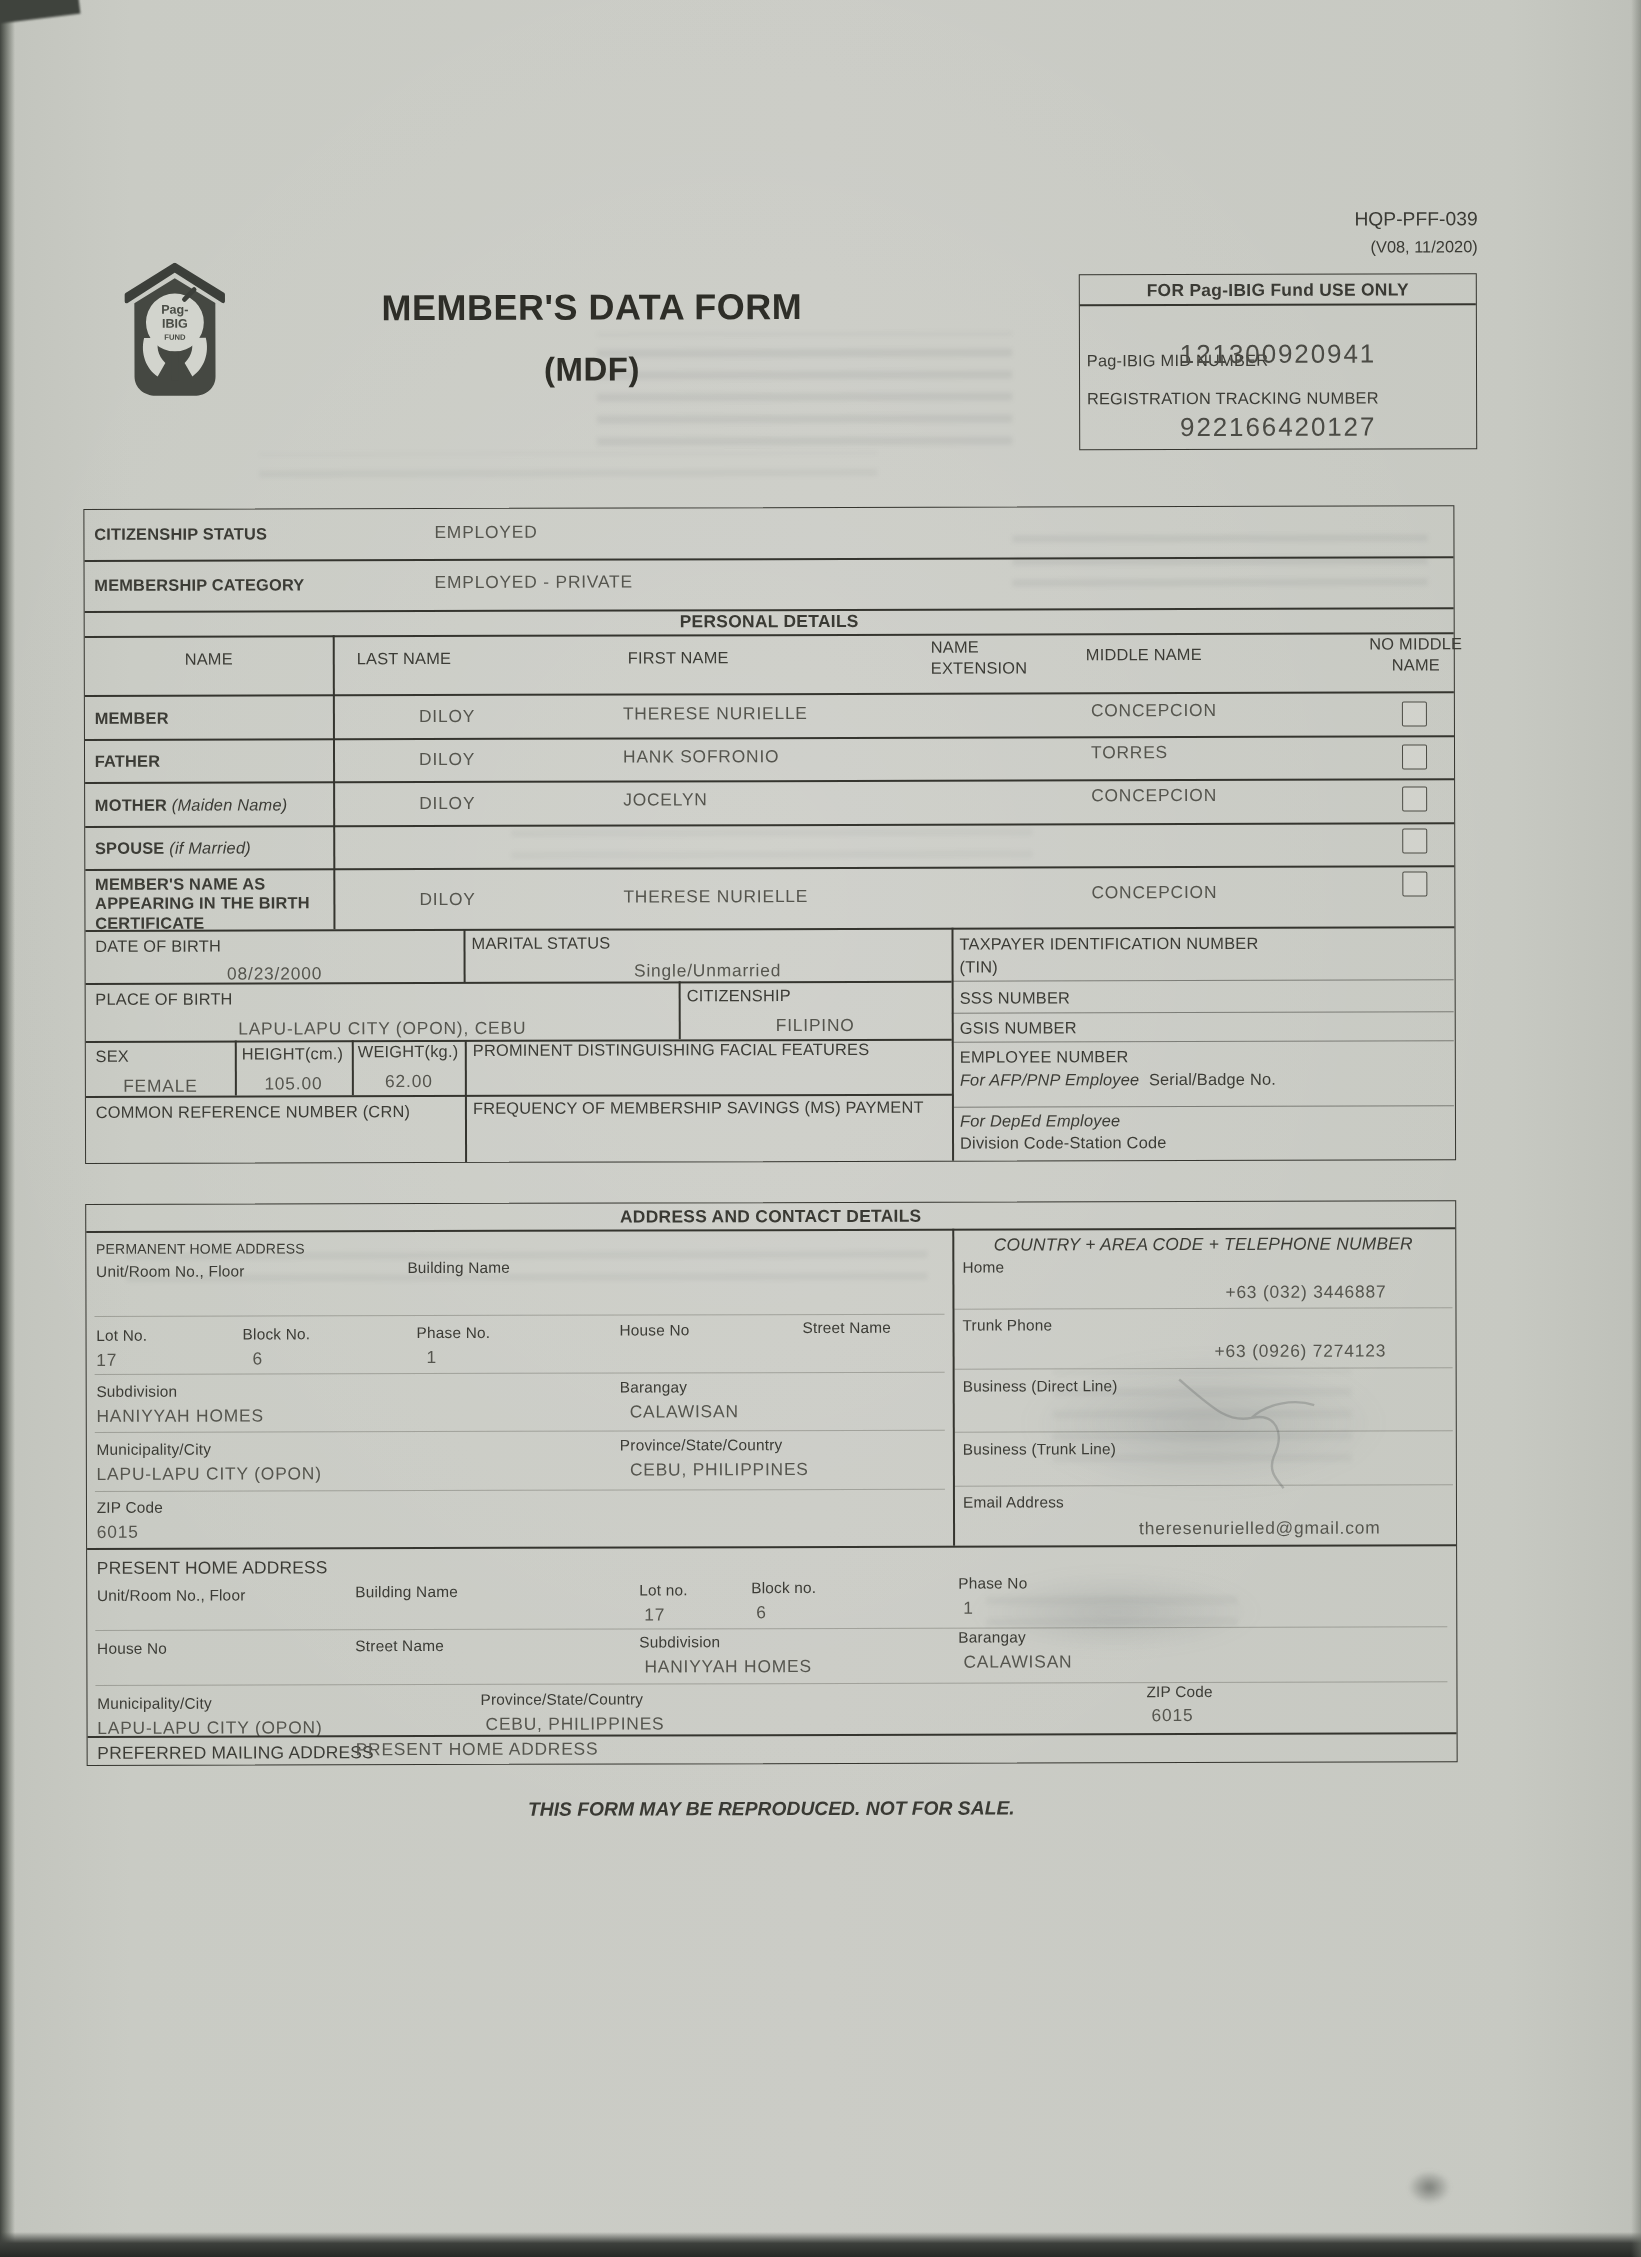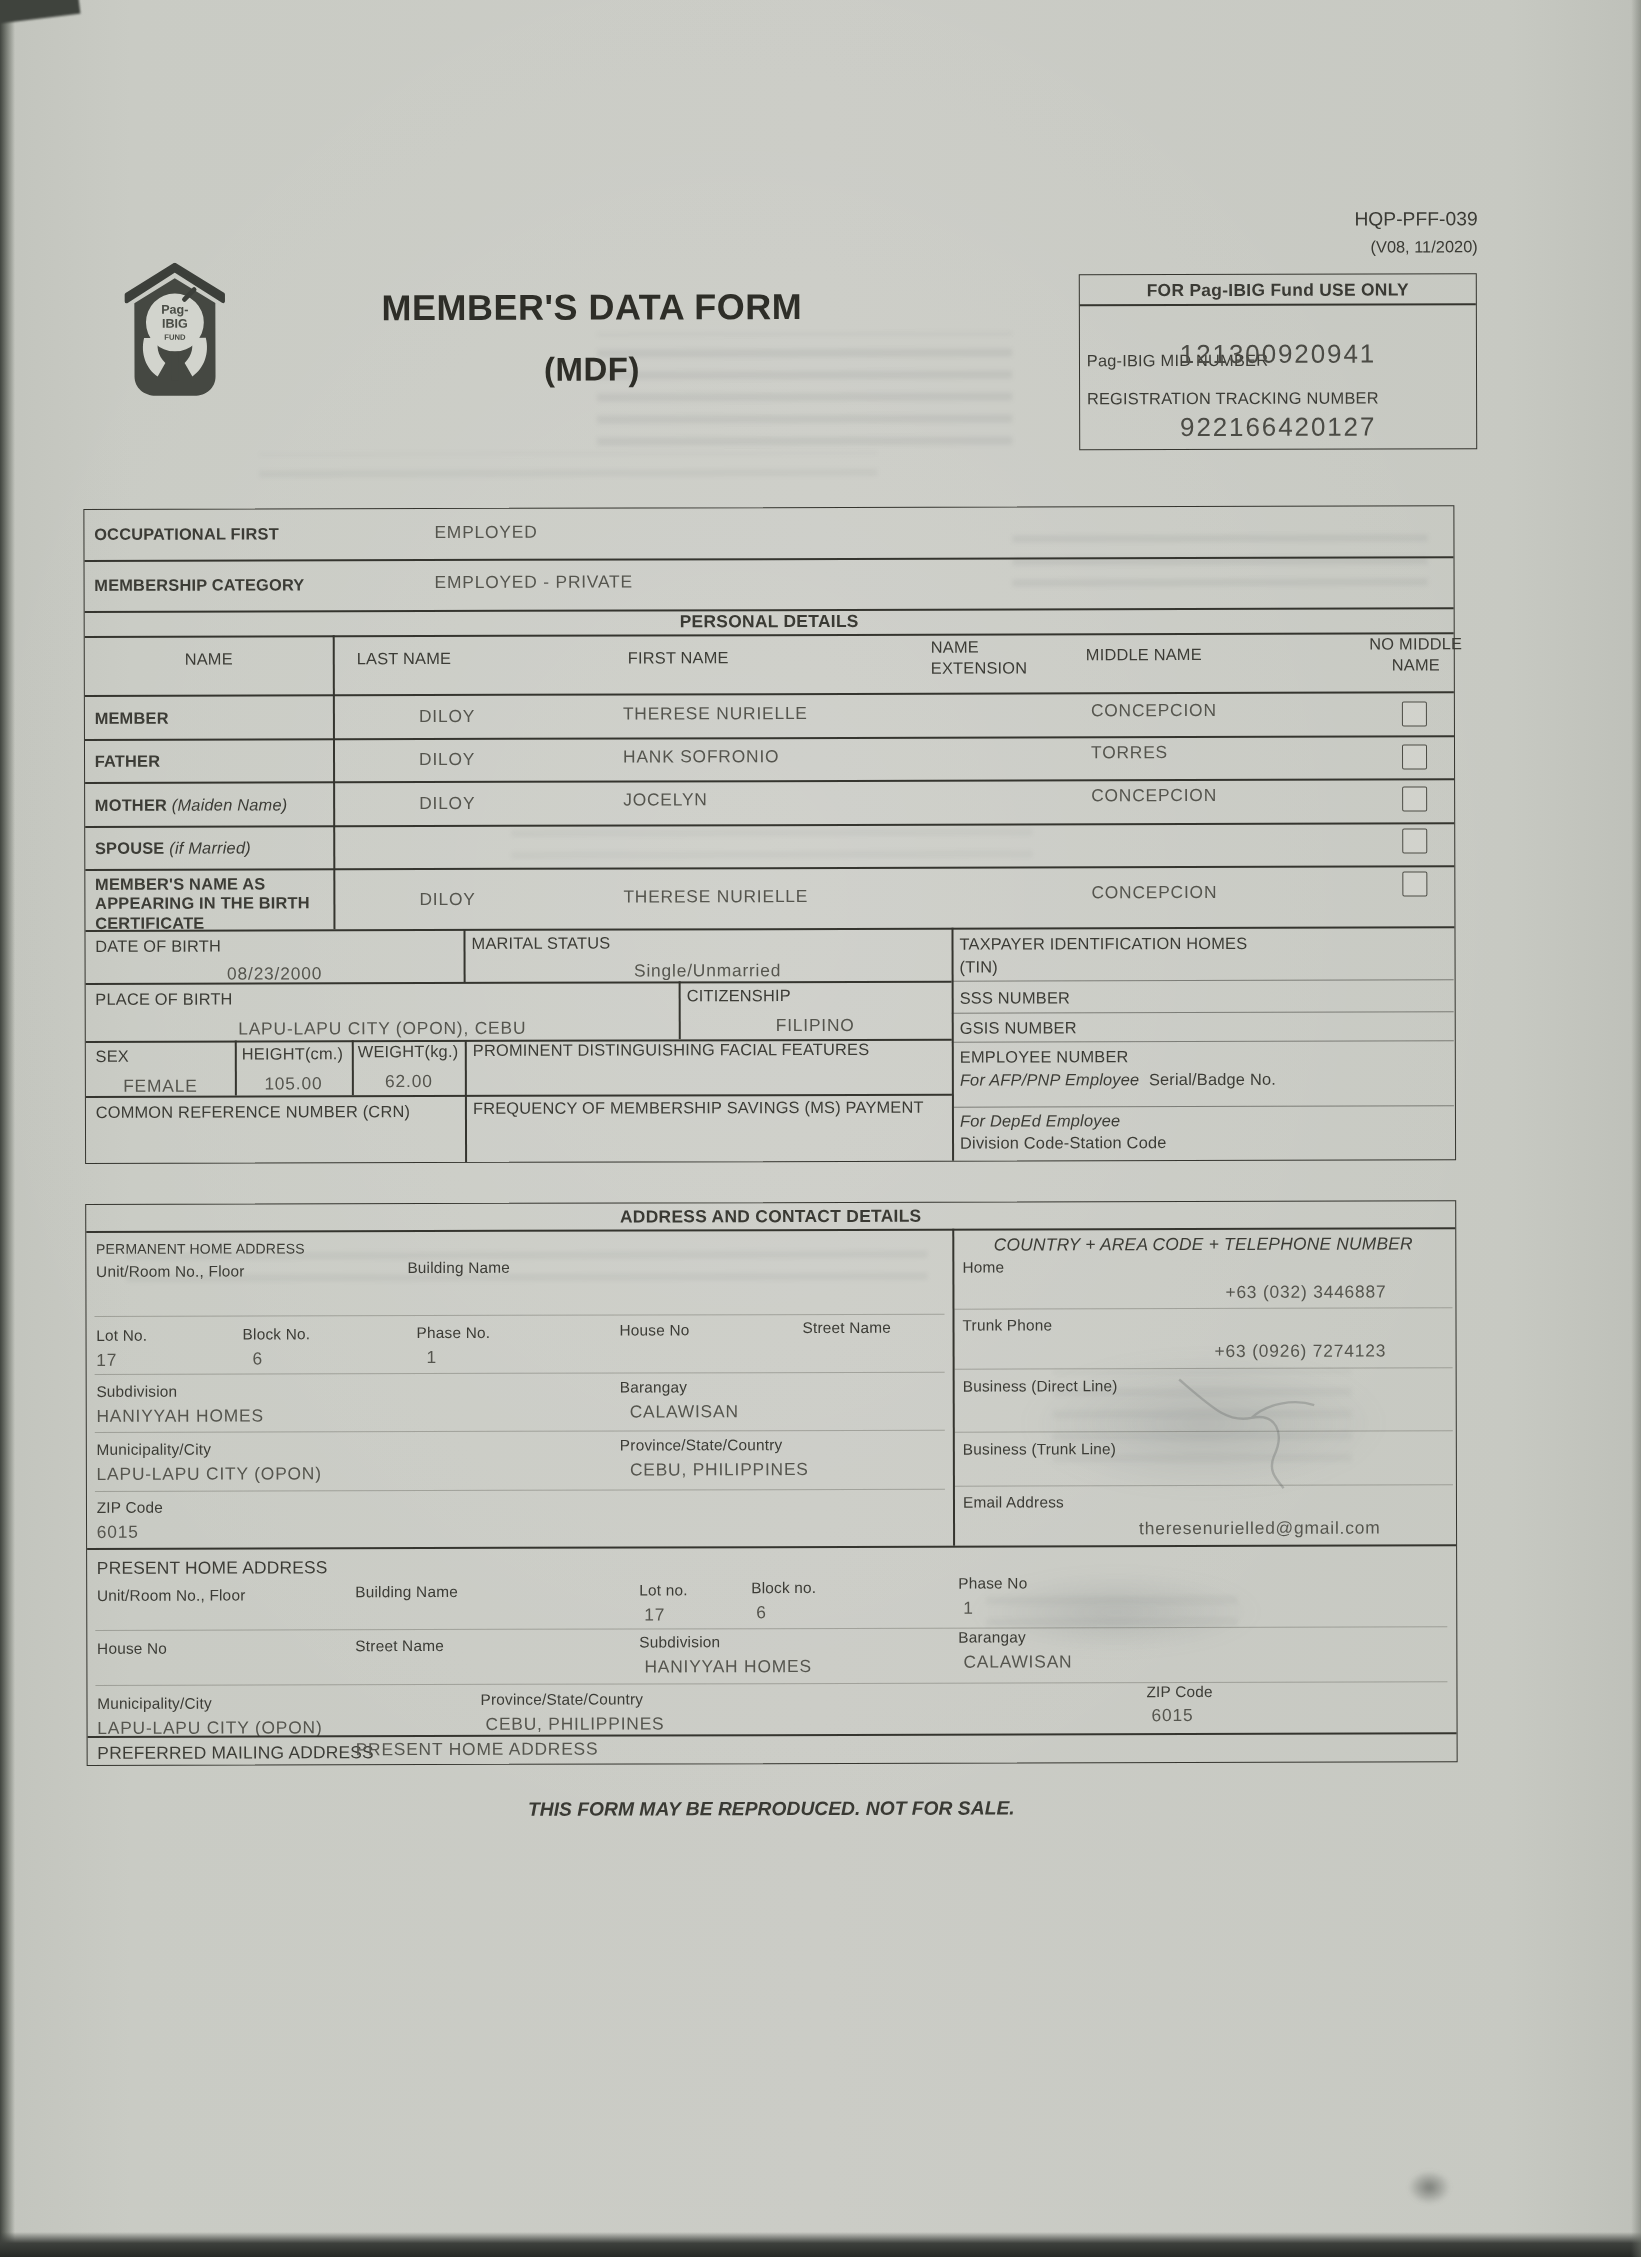--- a/index.html
+++ b/index.html
@@ -95,21 +95,21 @@
       <div class="abs bandtxt" style="left:0; top:4.8px; width:100%;">FOR Pag-IBIG Fund USE ONLY</div>
       <div class="hline" style="left:0; top:29px; width:100%;"></div>
       <div class="abs lbl" style="left:6.8px; top:39px;margin-top:37px;">Pag-IBIG MID NUMBER</div>
       <div class="abs bignum" style="left:0; top:64px; width:100%;">121300920941</div>
       <div class="abs lbl" style="left:6.8px; top:114px;">REGISTRATION TRACKING NUMBER</div>
       <div class="abs bignum" style="left:0; top:137px; width:100%;">922166420127</div>
     </div>
 
     <div class="box" style="left:85px; top:507px; width:1369px; height:653px;">
 
-      <div class="abs lbl b" style="left:9.7px; top:15.4px;">OCCUPATIONAL FIRST</div>
+      <div class="abs lbl b" style="left:9.7px; top:15.4px;">CITIZENSHIP STATUS</div>
       <div class="abs val" style="left:350px; top:12.6px;">EMPLOYED</div>
       <div class="hline" style="left:0; top:50px; width:100%;"></div>
       <div class="abs lbl b" style="left:9.7px; top:66px;">MEMBERSHIP CATEGORY</div>
       <div class="abs val" style="left:350px; top:63px;">EMPLOYED - PRIVATE</div>
       <div class="hline" style="left:0; top:101px; width:100%;"></div>
 
       <div class="abs bandtxt" style="left:0; top:103px; width:100%;">PERSONAL DETAILS</div>
       <div class="hline" style="left:0; top:126px; width:100%;"></div>
 
       <div class="abs lbl" style="left:0; top:140px; width:248px; text-align:center;">NAME</div>
@@ -177,21 +177,21 @@
       <div class="abs lbl" style="left:387px; top:532px;">PROMINENT DISTINGUISHING FACIAL FEATURES</div>
       <div class="vline" style="left:149px; top:531px; height:55px;"></div>
       <div class="vline" style="left:266px; top:531px; height:55px;"></div>
       <div class="hline" style="left:0; top:586px; width:866px;"></div>
 
       <div class="abs lbl" style="left:9.7px; top:593px;">COMMON REFERENCE NUMBER (CRN)</div>
       <div class="abs lbl" style="left:387px; top:590px;">FREQUENCY OF MEMBERSHIP SAVINGS (MS) PAYMENT</div>
       <div class="vline" style="left:379px; top:531px; height:122px;"></div>
 
       <div class="vline" style="left:866px; top:420px; height:233px;"></div>
-      <div class="abs lbl wrap" style="left:874px; top:425px; width:328px; line-height:23px;">TAXPAYER IDENTIFICATION HOMES (TIN)</div>
+      <div class="abs lbl wrap" style="left:874px; top:425px; width:328px; line-height:23px;">TAXPAYER IDENTIFICATION NUMBER (TIN)</div>
       <div class="hline thin" style="left:866px; top:473px; width:502px;"></div>
       <div class="abs lbl" style="left:874px; top:481px;">SSS NUMBER</div>
       <div class="hline thin" style="left:866px; top:505px; width:502px;"></div>
       <div class="abs lbl" style="left:874px; top:511px;">GSIS NUMBER</div>
       <div class="hline thin" style="left:866px; top:534px; width:502px;"></div>
       <div class="abs lbl" style="left:874px; top:540px;">EMPLOYEE NUMBER</div>
       <div class="abs lbl wrap" style="left:874px; top:562px; width:348px; line-height:21px;"><span class="ital">For AFP/PNP Employee</span>&nbsp; <span>Serial/Badge No.</span></div>
       <div class="hline thin" style="left:866px; top:599px; width:502px;"></div>
       <div class="abs lbl ital" style="left:874px; top:604px;">For DepEd Employee</div>
       <div class="abs lbl" style="left:874px; top:626px;">Division Code-Station Code</div>

